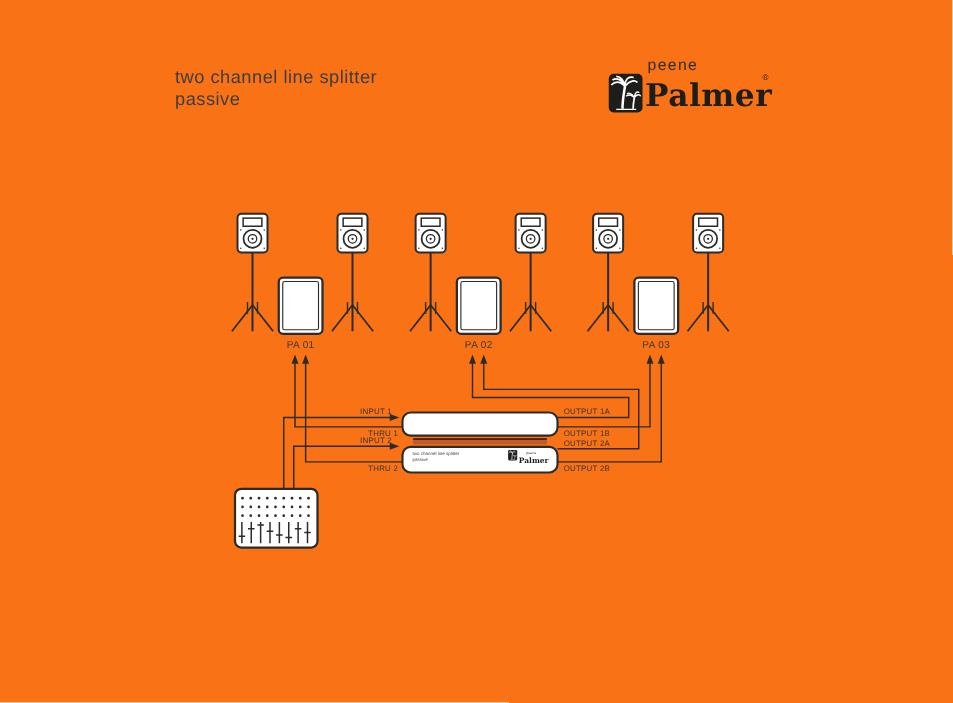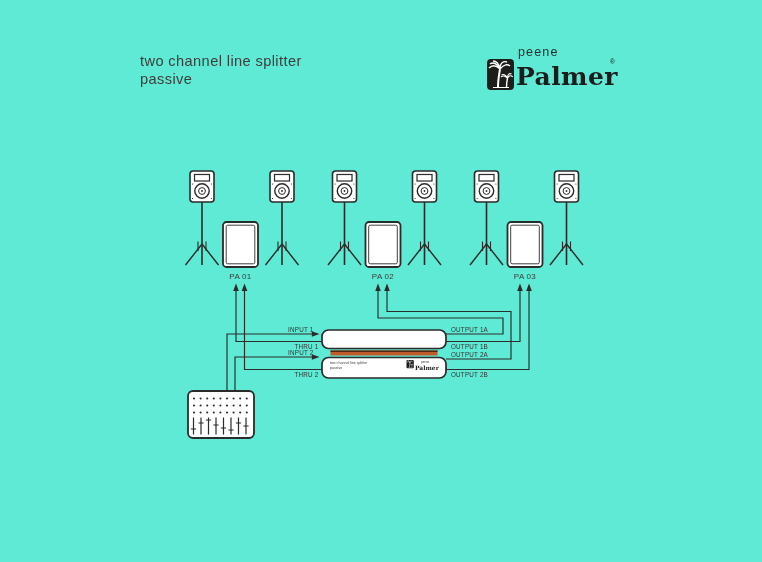--- a/index.html
+++ b/index.html
@@ -1,16 +1,16 @@
 <!DOCTYPE html>
 <html><head>
 <meta charset="utf-8">
 <style>
   html,body{margin:0;padding:0;background:#ffffff;}
-  .page{position:relative;width:762px;height:562px;background:#5eead4;overflow:hidden;
+  .page{position:relative;width:762px;height:562px;background:#f97316;overflow:hidden;
         font-family:"Liberation Sans", sans-serif;}
   svg text{font-family:"Liberation Sans", sans-serif;}
   .title-line{font-size:14.6px;fill:#3d3d3d;letter-spacing:.4px;}
   .brand-sub{font-size:12.6px;fill:#2e2e2e;letter-spacing:1.1px;}
   .brand-main{font-size:25px;font-weight:bold;fill:#1d1d1b;
               font-family:"DejaVu Serif", serif;letter-spacing:.4px;}
   .brand-reg{font-size:6.5px;fill:#1d1d1b;}
   .pa-label{font-size:8px;fill:#3a3a3a;letter-spacing:.3px;}
   .port-label{font-size:6.3px;fill:#333333;letter-spacing:.2px;}
   .dev-label{font-size:3.6px;fill:#444444;}

